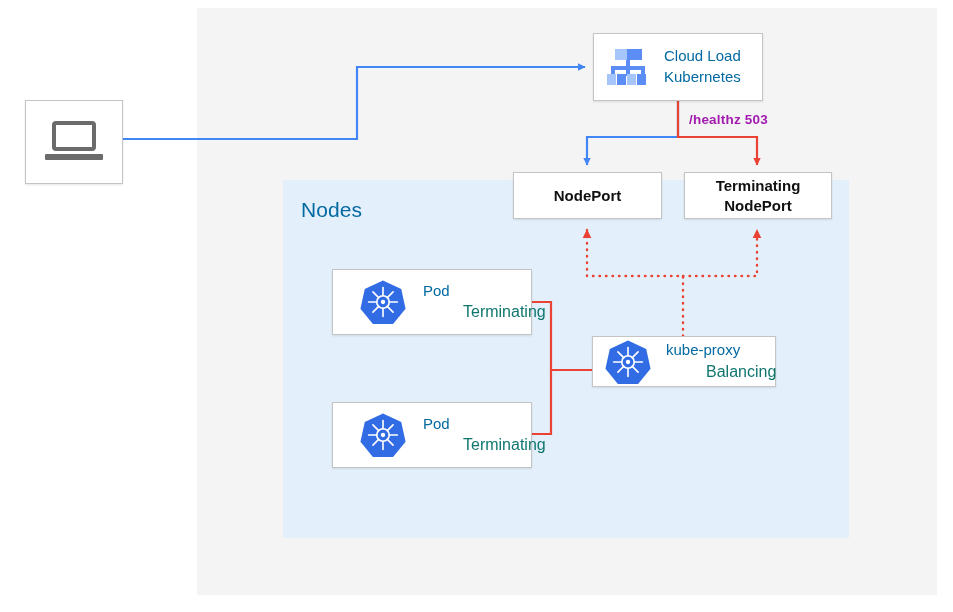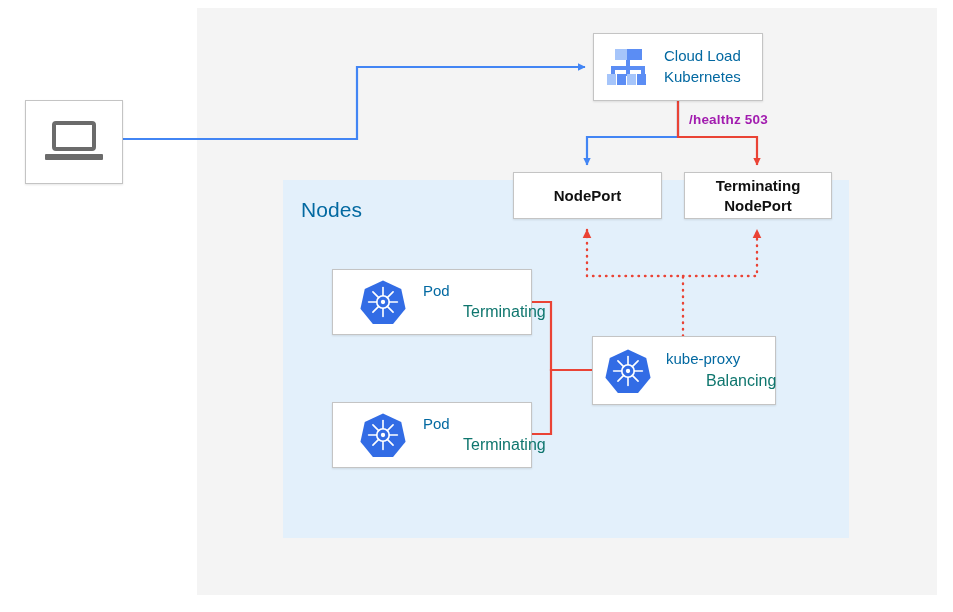--- a/index.html
+++ b/index.html
@@ -124,21 +124,21 @@
     padding-left: 26px;
   }
   #pod-card-1 { top: 269px; }
   #pod-card-2 { top: 402px; }
   .k8s-icon { flex: 0 0 auto; }
   .pod-text { margin-left: 16px; }
 
   
   #kubeproxy-card {
     left: 592px; top: 336px;
-    width: 184px; height: 69px;
+    width: 184px; height: 51px;
     padding-left: 11px;
   }
   #kubeproxy-text { margin-left: 14px; }
 
   
   #wires {
     left: 0; top: 0;
     width: 953px; height: 612px;
     pointer-events: none;
   }

